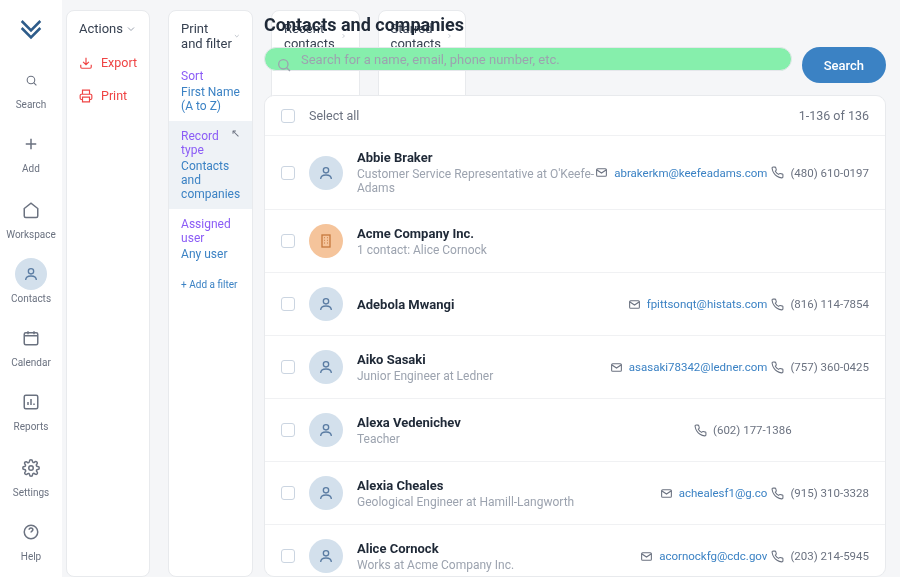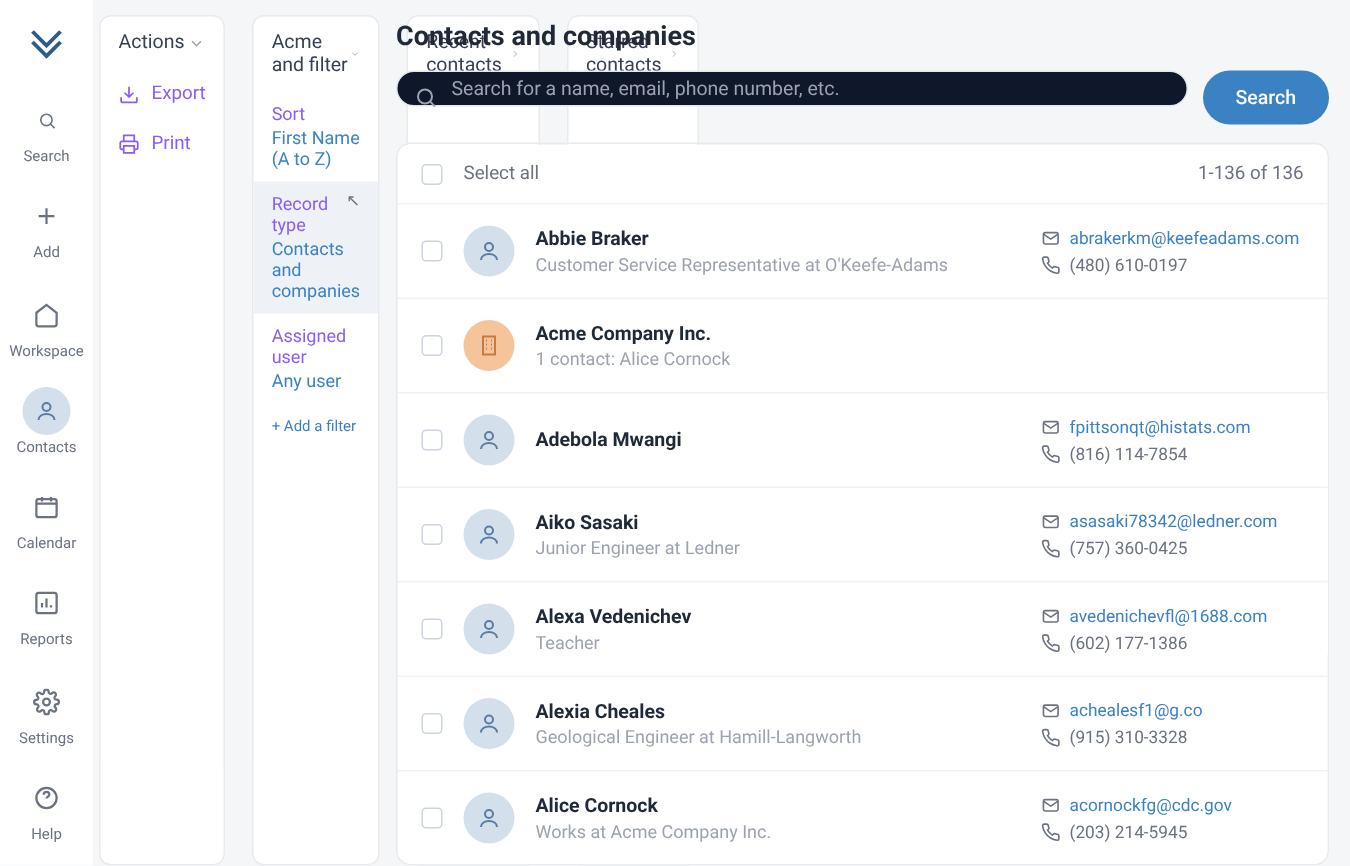--- a/index.html
+++ b/index.html
@@ -8,46 +8,46 @@
 .logo{width:28px;height:28px;margin-bottom:12px;color:#2e5c8a}
 .nav-item{display:flex;flex-direction:column;align-items:center;gap:3px;padding:8px 0;width:100%;cursor:pointer;color:#6b7280}
 .nav-item.active .nav-icon-wrap{background:#d3e0ec;border-radius:50%}
 .nav-icon-wrap{width:32px;height:32px;display:flex;align-items:center;justify-content:center}
 .nav-label{font-size:10px;color:#6b7280}
 .nav-spacer{flex:1}
 .avatar-img{width:30px;height:30px;border-radius:50%;background:linear-gradient(135deg,#b8927c,#8b6348);margin-bottom:10px}
 .sidebar{width:180px;padding:10px 0 0 0;display:flex;flex-direction:row;gap:10px}
 .card{background:#fff;border-radius:8px;border:1px solid #e8eaed;margin:0 4px}
 .card-head{display:flex;align-items:center;justify-content:space-between;padding:10px 12px;font-size:13px;color:#374151;cursor:pointer}
-.card-item{display:flex;align-items:center;gap:8px;padding:9px 12px;font-size:12.5px;color:#8b5cf6;cursor:pointer}
+.card-item{display:flex;align-items:center;gap:8px;padding:9px 12px;font-size:12.5px;color:#ef4444;cursor:pointer}
 .filter-block{padding:8px 12px}
 .filter-block.hl{background:#eef2f6}
 .filter-label{font-size:12px;color:#8b5cf6;margin-bottom:2px}
 .filter-value{font-size:12px;color:#3b82c4}
 .add-filter{color:#3b82c4;font-size:10px;padding:10px 12px;cursor:pointer}
 .cursor-icon{position:absolute;right:12px;top:6px;font-size:11px;color:#6b7280}
 .main{flex:1;padding:14px 14px 0 22px;display:flex;flex-direction:column;overflow:hidden}
 .page-title{font-size:18px;font-weight:700;color:#1f2937;margin-bottom:12px}
 .search-row{display:flex;gap:10px;margin-bottom:12px}
 .search-wrap{flex:1;position:relative}
-.search-input{width:100%;height:24px;border:1px solid #e5e7eb;border-radius:18px;padding:0 14px 0 36px;font-size:13px;color:#6b7280;background:#0f172a}
+.search-input{width:100%;height:24px;border:1px solid #e5e7eb;border-radius:18px;padding:0 14px 0 36px;font-size:13px;color:#6b7280;background:#86efac}
 .search-input::placeholder{color:#9ca3af}
 .search-ico{position:absolute;left:12px;top:10px;color:#9ca3af}
 .search-btn{background:#3b82c4;color:#fff;border:none;border-radius:18px;padding:0 22px;height:36px;font-size:13px;font-weight:500;cursor:pointer}
 .list{flex:1;background:#fff;border:1px solid #e8eaed;border-radius:10px;overflow-y:auto}
 .list-head{display:flex;align-items:center;padding:12px 16px;border-bottom:1px solid #f0f1f3;font-size:12.5px;color:#6b7280}
 .chk{width:14px;height:14px;border:1.5px solid #cbd5e1;border-radius:3px;margin-right:14px;flex-shrink:0}
 .count{margin-left:auto;color:#6b7280}
 .row{display:flex;align-items:center;padding:14px 16px;border-bottom:1px solid #f0f1f3}
 .row-ava{width:34px;height:34px;border-radius:50%;background:#d3e0ec;display:flex;align-items:center;justify-content:center;margin-right:14px;flex-shrink:0;color:#5a7ca3}
 .row-ava.company{background:#f5c49b;color:#c77a3e}
 .row-body{flex:1;min-width:0}
 .row-name{font-size:13px;font-weight:700;color:#1f2937}
 .row-sub{font-size:12px;color:#9ca3af;margin-top:2px}
-.row-right{display:flex;flex-direction:column;gap:4px;font-size:11.5px;min-width:175px}
+.row-right{display:flex;flex-direction:row;gap:4px;font-size:11.5px;min-width:175px}
 .row-contact{display:flex;align-items:center;gap:6px;color:#6b7280}
 .row-contact .link{color:#3b82c4}
 .ico{width:13px;height:13px;flex-shrink:0}
 svg{display:block}
 .chev{color:#9ca3af}
 .rel{position:relative}
 </style>
 </head>
 <body>
 
@@ -150,21 +150,21 @@
     <div class="card-item">
       <svg width="14" height="14" viewBox="0 0 24 24" fill="none" stroke="currentColor" stroke-width="2">
           <path d="M6 9V2h12v7M6 18H4a2 2 0 01-2-2v-5a2 2 0 012-2h16a2 2 0 012 2v5a2 2 0 01-2 2h-2M6 14h12v8H6z"></path>
         </svg>
       <span>Print</span>
     </div>
   </div>
 
   <div class="card">
     <div class="card-head">
-      <span>Acme and filter</span>
+      <span>Print and filter</span>
       <svg class="chev" width="12" height="12" viewBox="0 0 24 24" fill="none" stroke="currentColor" stroke-width="2">
           <path d="M6 9l6 6 6-6"></path>
         </svg>
     </div>
     <div class="filter-block">
       <div class="filter-label">Sort</div>
       <div class="filter-value">First Name (A to Z)</div>
     </div>
     <div class="filter-block hl rel">
       <div class="filter-label">Record type</div>
@@ -337,88 +337,79 @@
             </svg>
           </div>
     <div class="row-body">
       <div class="row-name">Alexa Vedenichev</div>
       <div class="row-sub">Teacher</div>
     </div>
     <div class="row-right">
     <div class="row-contact">
               <span>
                 <svg class="ico" viewBox="0 0 24 24" fill="none" stroke="currentColor" stroke-width="2">
+                  <path d="M22 16.9v3a2 2 0 01-2.2 2 19.8 19.8 0 01-8.6-3.1 19.5 19.5 0 01-6-6A19.8 19.8 0 012 4.2 2 2 0 014 2h3a2 2 0 012 1.7c.1.9.3 1.8.6 2.6a2 2 0 01-.5 2.1L8 9.5a16 16 0 006 6l1.1-1.1a2 2 0 012.1-.5c.8.3 1.7.5 2.6.6A2 2 0 0122 16.9z"></path>
+                </svg>
+              </span>
+              <span>(602) 177-1386</span>
+            </div>
+  </div>
+  </div>
+  <div class="row">
+    <div class="chk"></div>
+    <div class="row-ava ">
+            <svg width="16" height="16" viewBox="0 0 24 24" fill="none" stroke="currentColor" stroke-width="2">
+              <circle cx="12" cy="8" r="4"></circle>
+              <path d="M4 21c0-4 4-6 8-6s8 2 8 6"></path>
+            </svg>
+          </div>
+    <div class="row-body">
+      <div class="row-name">Alexia Cheales</div>
+      <div class="row-sub">Geological Engineer at Hamill-Langworth</div>
+    </div>
+    <div class="row-right">
+    <div class="row-contact">
+              <span>
+                <svg class="ico" viewBox="0 0 24 24" fill="none" stroke="currentColor" stroke-width="2">
                   <rect x="3" y="5" width="18" height="14" rx="2"></rect>
                   <path d="M3 7l9 6 9-6"></path>
                 </svg>
               </span>
-              <span class="link">avedenichevfl@1688.com</span>
-            </div>
-    <div class="row-contact">
-              <span>
-                <svg class="ico" viewBox="0 0 24 24" fill="none" stroke="currentColor" stroke-width="2">
-                  <path d="M22 16.9v3a2 2 0 01-2.2 2 19.8 19.8 0 01-8.6-3.1 19.5 19.5 0 01-6-6A19.8 19.8 0 012 4.2 2 2 0 014 2h3a2 2 0 012 1.7c.1.9.3 1.8.6 2.6a2 2 0 01-.5 2.1L8 9.5a16 16 0 006 6l1.1-1.1a2 2 0 012.1-.5c.8.3 1.7.5 2.6.6A2 2 0 0122 16.9z"></path>
-                </svg>
-              </span>
-              <span>(602) 177-1386</span>
-            </div>
-  </div>
-  </div>
-  <div class="row">
-    <div class="chk"></div>
-    <div class="row-ava ">
-            <svg width="16" height="16" viewBox="0 0 24 24" fill="none" stroke="currentColor" stroke-width="2">
-              <circle cx="12" cy="8" r="4"></circle>
-              <path d="M4 21c0-4 4-6 8-6s8 2 8 6"></path>
-            </svg>
-          </div>
-    <div class="row-body">
-      <div class="row-name">Alexia Cheales</div>
-      <div class="row-sub">Geological Engineer at Hamill-Langworth</div>
+              <span class="link">achealesf1@g.co</span>
+            </div>
+    <div class="row-contact">
+              <span>
+                <svg class="ico" viewBox="0 0 24 24" fill="none" stroke="currentColor" stroke-width="2">
+                  <path d="M22 16.9v3a2 2 0 01-2.2 2 19.8 19.8 0 01-8.6-3.1 19.5 19.5 0 01-6-6A19.8 19.8 0 012 4.2 2 2 0 014 2h3a2 2 0 012 1.7c.1.9.3 1.8.6 2.6a2 2 0 01-.5 2.1L8 9.5a16 16 0 006 6l1.1-1.1a2 2 0 012.1-.5c.8.3 1.7.5 2.6.6A2 2 0 0122 16.9z"></path>
+                </svg>
+              </span>
+              <span>(915) 310-3328</span>
+            </div>
+  </div>
+  </div>
+  <div class="row">
+    <div class="chk"></div>
+    <div class="row-ava ">
+            <svg width="16" height="16" viewBox="0 0 24 24" fill="none" stroke="currentColor" stroke-width="2">
+              <circle cx="12" cy="8" r="4"></circle>
+              <path d="M4 21c0-4 4-6 8-6s8 2 8 6"></path>
+            </svg>
+          </div>
+    <div class="row-body">
+      <div class="row-name">Alice Cornock</div>
+      <div class="row-sub">Works at Acme Company Inc.</div>
     </div>
     <div class="row-right">
     <div class="row-contact">
               <span>
                 <svg class="ico" viewBox="0 0 24 24" fill="none" stroke="currentColor" stroke-width="2">
                   <rect x="3" y="5" width="18" height="14" rx="2"></rect>
                   <path d="M3 7l9 6 9-6"></path>
                 </svg>
               </span>
-              <span class="link">achealesf1@g.co</span>
-            </div>
-    <div class="row-contact">
-              <span>
-                <svg class="ico" viewBox="0 0 24 24" fill="none" stroke="currentColor" stroke-width="2">
-                  <path d="M22 16.9v3a2 2 0 01-2.2 2 19.8 19.8 0 01-8.6-3.1 19.5 19.5 0 01-6-6A19.8 19.8 0 012 4.2 2 2 0 014 2h3a2 2 0 012 1.7c.1.9.3 1.8.6 2.6a2 2 0 01-.5 2.1L8 9.5a16 16 0 006 6l1.1-1.1a2 2 0 012.1-.5c.8.3 1.7.5 2.6.6A2 2 0 0122 16.9z"></path>
-                </svg>
-              </span>
-              <span>(915) 310-3328</span>
-            </div>
-  </div>
-  </div>
-  <div class="row">
-    <div class="chk"></div>
-    <div class="row-ava ">
-            <svg width="16" height="16" viewBox="0 0 24 24" fill="none" stroke="currentColor" stroke-width="2">
-              <circle cx="12" cy="8" r="4"></circle>
-              <path d="M4 21c0-4 4-6 8-6s8 2 8 6"></path>
-            </svg>
-          </div>
-    <div class="row-body">
-      <div class="row-name">Alice Cornock</div>
-      <div class="row-sub">Works at Acme Company Inc.</div>
-    </div>
-    <div class="row-right">
-    <div class="row-contact">
-              <span>
-                <svg class="ico" viewBox="0 0 24 24" fill="none" stroke="currentColor" stroke-width="2">
-                  <rect x="3" y="5" width="18" height="14" rx="2"></rect>
-                  <path d="M3 7l9 6 9-6"></path>
-                </svg>
-              </span>
               <span class="link">acornockfg@cdc.gov</span>
             </div>
     <div class="row-contact">
               <span>
                 <svg class="ico" viewBox="0 0 24 24" fill="none" stroke="currentColor" stroke-width="2">
                   <path d="M22 16.9v3a2 2 0 01-2.2 2 19.8 19.8 0 01-8.6-3.1 19.5 19.5 0 01-6-6A19.8 19.8 0 012 4.2 2 2 0 014 2h3a2 2 0 012 1.7c.1.9.3 1.8.6 2.6a2 2 0 01-.5 2.1L8 9.5a16 16 0 006 6l1.1-1.1a2 2 0 012.1-.5c.8.3 1.7.5 2.6.6A2 2 0 0122 16.9z"></path>
                 </svg>
               </span>
               <span>(203) 214-5945</span>
             </div>

